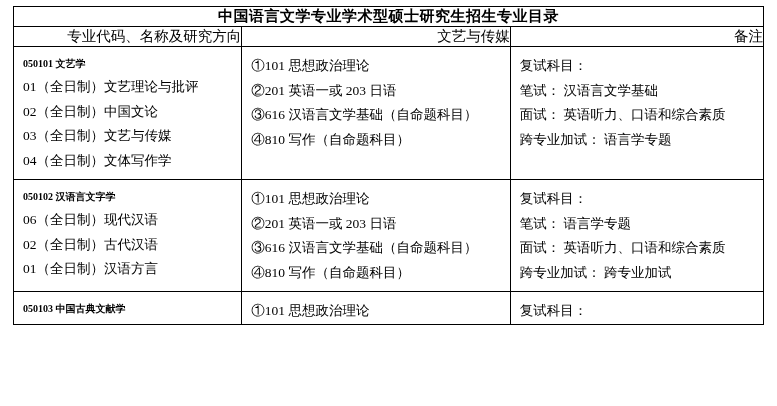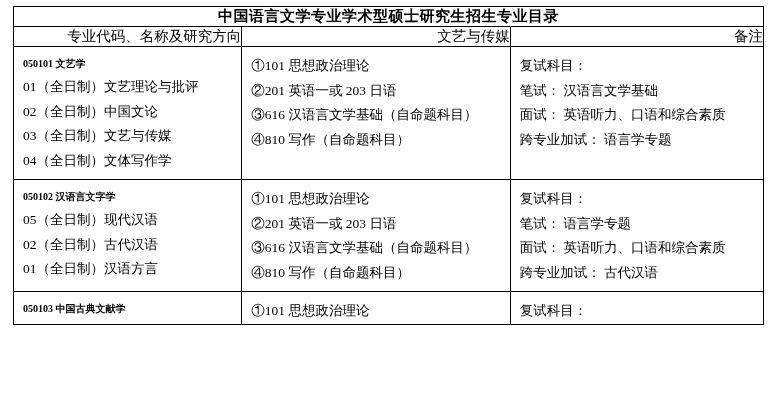--- a/index.html
+++ b/index.html
@@ -113,39 +113,39 @@
             <div class="line"><span class="lbl-bold">面试：</span><span> 英语听力、口语和综合素质</span></div>
             <div class="line"><span class="lbl-bold">跨专业加试：</span><span> 语言学专题</span></div>
           </div>
         </td>
       </tr>
 
       <tr>
         <td>
           <div class="cell-inner">
             <div class="line bold">050102 汉语言文字学</div>
-            <div class="line">05（全日制）现代汉语</div>
+            <div class="line">06（全日制）现代汉语</div>
             <div class="line">02（全日制）古代汉语</div>
             <div class="line">01（全日制）汉语方言</div>
           </div>
         </td>
         <td>
           <div class="cell-inner">
             <div class="line">①101 思想政治理论</div>
             <div class="line">②201 英语一或 203 日语</div>
             <div class="line">③616 汉语言文学基础（自命题科目）</div>
             <div class="line">④810 写作（自命题科目）</div>
           </div>
         </td>
         <td>
           <div class="cell-inner">
             <div class="line"><span class="lbl-bold">复试科目：</span><span></span></div>
             <div class="line"><span class="lbl-bold">笔试：</span><span> 语言学专题</span></div>
             <div class="line"><span class="lbl-bold">面试：</span><span> 英语听力、口语和综合素质</span></div>
-            <div class="line"><span class="lbl-bold">跨专业加试：</span><span> 古代汉语</span></div>
+            <div class="line"><span class="lbl-bold">跨专业加试：</span><span> 跨专业加试</span></div>
           </div>
         </td>
       </tr>
 
       <tr class="last-row">
         <td>
           <div class="cell-inner">
             <div class="line bold">050103 中国古典文献学</div>
           </div>
         </td>

